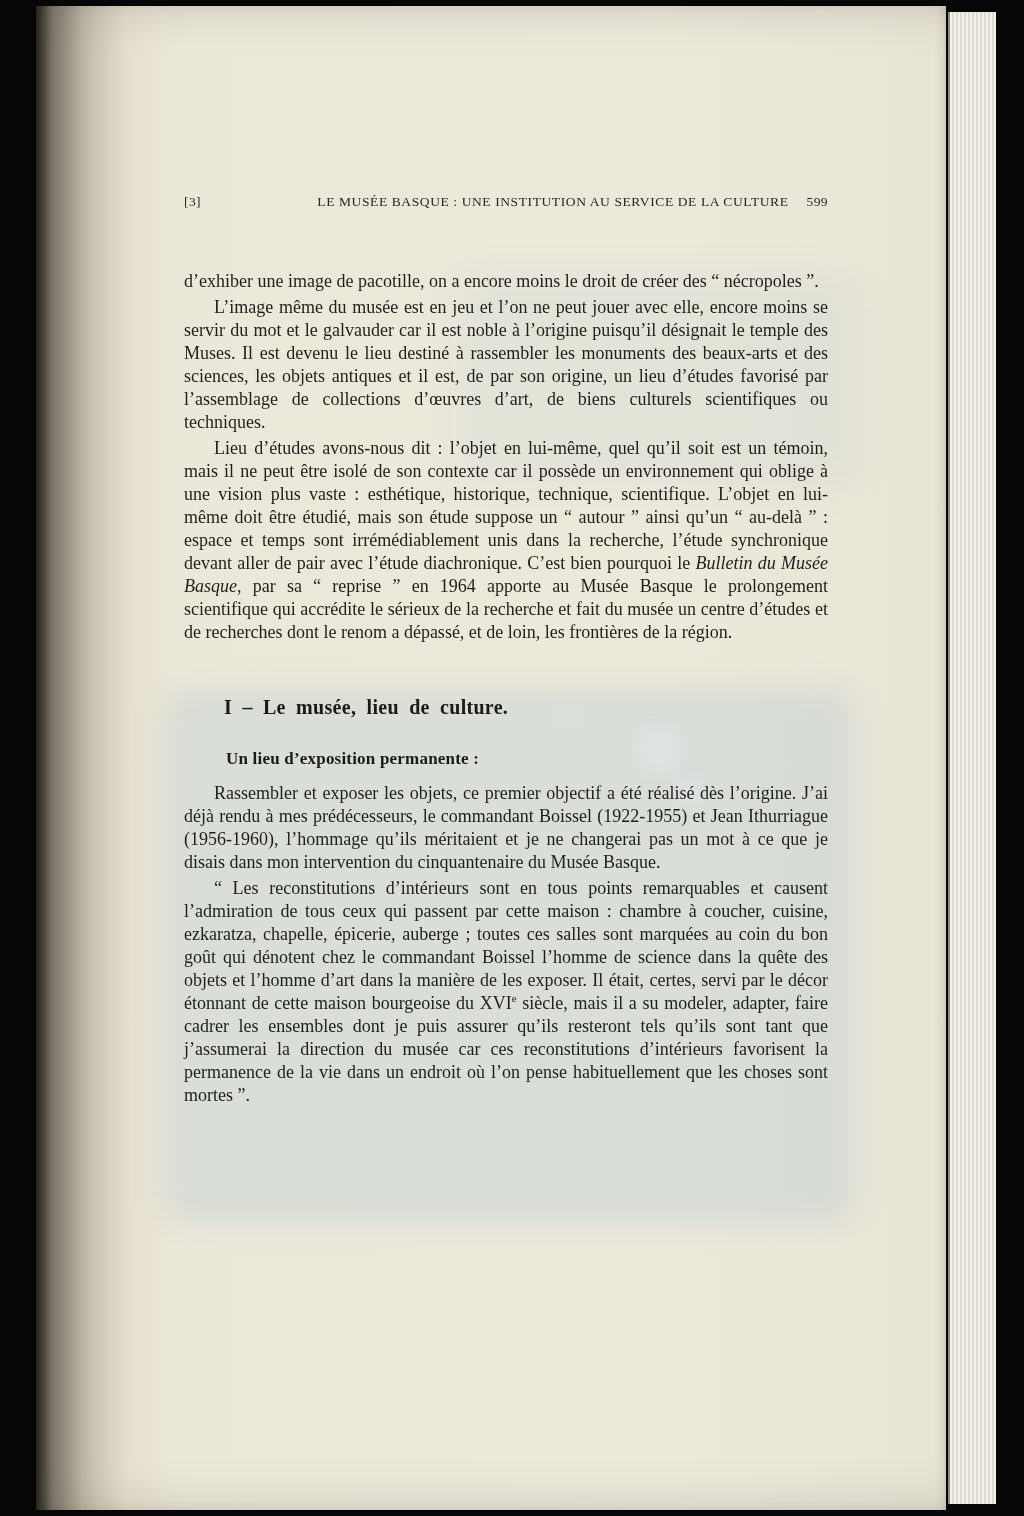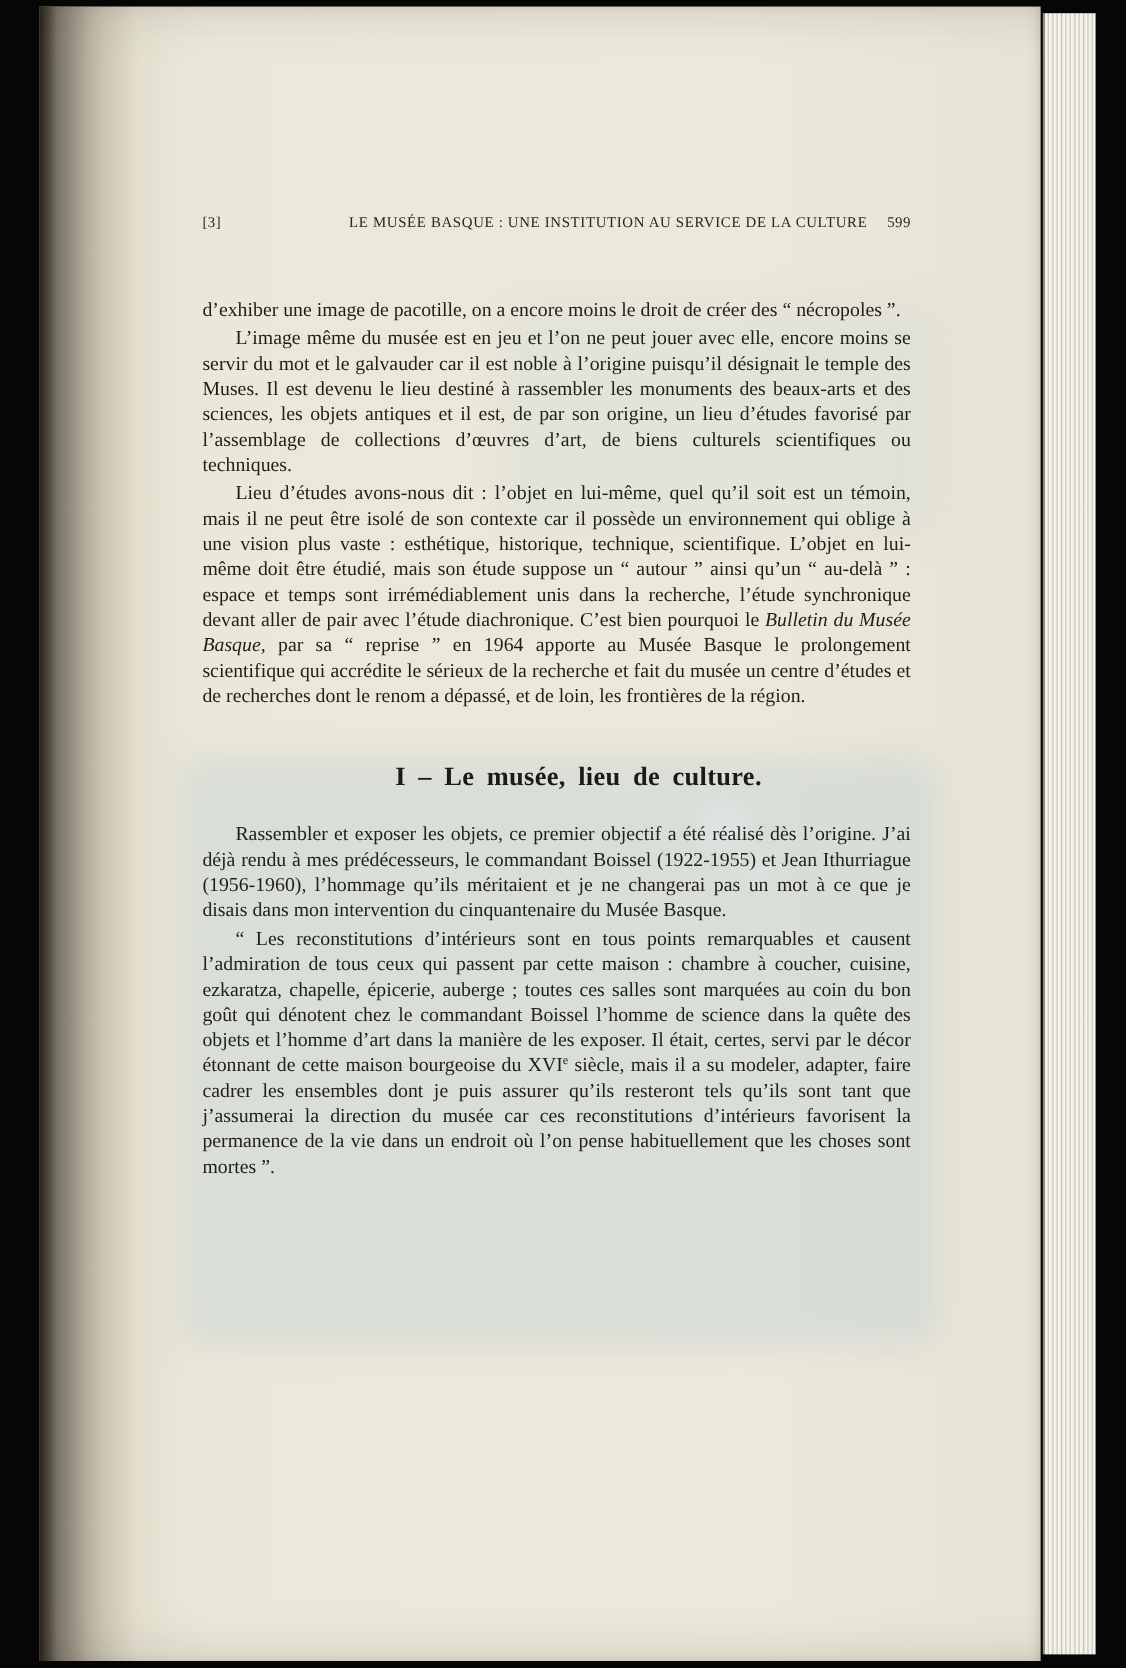--- a/index.html
+++ b/index.html
@@ -41,23 +41,23 @@
   .h-page{flex:0 0 auto;margin-left:18px;}
 
   .text-block{
     position:absolute;left:148px;top:240px;width:644px;
     font-size:18px;line-height:23px;color:#201e1a;
     text-align:justify;text-justify:inter-word;margin-top:24px;
   }
   .para{margin:0 0 3px 0;}
   .para.indent{text-indent:30px;}
   .section-heading{
-    font-size:24px;font-weight:bold;color:#1c1a16;
+    font-size:20px;font-weight:bold;color:#1c1a16;
     margin:52px 0 28px 40px;word-spacing:5px;letter-spacing:.3px;
-    text-align:center;text-indent:0;
+    text-align:left;text-indent:0;
   }
   .subheading{
     font-size:17px;font-weight:bold;color:#1c1a16;
     margin:0 0 12px 42px;text-align:left;text-indent:0;letter-spacing:.2px;
   }
   em{font-style:italic;}
   sup{font-size:.62em;vertical-align:super;line-height:0;}
 </style>
 </head>
 <body>
@@ -75,18 +75,19 @@
       <span class="h-num">[3]</span>
       <span class="h-title">LE MUSÉE BASQUE : UNE INSTITUTION AU SERVICE DE LA CULTURE</span>
       <span class="h-page">599</span>
     </div>
 
     <div class="text-block">
         <p class="para">d’exhiber une image de pacotille, on a encore moins le droit de créer des “ nécropoles ”.</p>
         <p class="para indent">L’image même du musée est en jeu et l’on ne peut jouer avec elle, encore moins se servir du mot et le galvauder car il est noble à l’origine puisqu’il désignait le temple des Muses. Il est devenu le lieu destiné à rassembler les monuments des beaux-arts et des sciences, les objets antiques et il est, de par son origine, un lieu d’études favorisé par l’assemblage de collections d’œuvres d’art, de biens culturels scientifiques ou techniques.</p>
         <p class="para indent">Lieu d’études avons-nous dit : l’objet en lui-même, quel qu’il soit est un témoin, mais il ne peut être isolé de son contexte car il possède un environnement qui oblige à une vision plus vaste : esthétique, historique, technique, scientifique. L’objet en lui-même doit être étudié, mais son étude suppose un “ autour ” ainsi qu’un “ au-delà ” : espace et temps sont irrémédiablement unis dans la recherche, l’étude synchronique devant aller de pair avec l’étude diachronique. C’est bien pourquoi le <em>Bulletin du Musée Basque,</em> par sa “ reprise ” en 1964 apporte au Musée Basque le prolongement scientifique qui accrédite le sérieux de la recherche et fait du musée un centre d’études et de recherches dont le renom a dépassé, et de loin, les frontières de la région.</p>
         <h2 class="section-heading">I – Le musée, lieu de culture.</h2>
+        <h3 class="subheading">Un lieu d’exposition permanente :</h3>
         <p class="para indent">Rassembler et exposer les objets, ce premier objectif a été réalisé dès l’origine. J’ai déjà rendu à mes prédécesseurs, le commandant Boissel (1922-1955) et Jean Ithurriague (1956-1960), l’hommage qu’ils méritaient et je ne changerai pas un mot à ce que je disais dans mon intervention du cinquantenaire du Musée Basque.</p>
         <p class="para indent">“ Les reconstitutions d’intérieurs sont en tous points remarquables et causent l’admiration de tous ceux qui passent par cette maison : chambre à coucher, cuisine, ezkaratza, chapelle, épicerie, auberge ; toutes ces salles sont marquées au coin du bon goût qui dénotent chez le commandant Boissel l’homme de science dans la quête des objets et l’homme d’art dans la manière de les exposer. Il était, certes, servi par le décor étonnant de cette maison bourgeoise du XVI<sup>e</sup> siècle, mais il a su modeler, adapter, faire cadrer les ensembles dont je puis assurer qu’ils resteront tels qu’ils sont tant que j’assumerai la direction du musée car ces reconstitutions d’intérieurs favorisent la permanence de la vie dans un endroit où l’on pense habituellement que les choses sont mortes ”.</p>
       </div>
   </div>
   <div class="page-edges"></div>
 </div>
 
 </body></html>

